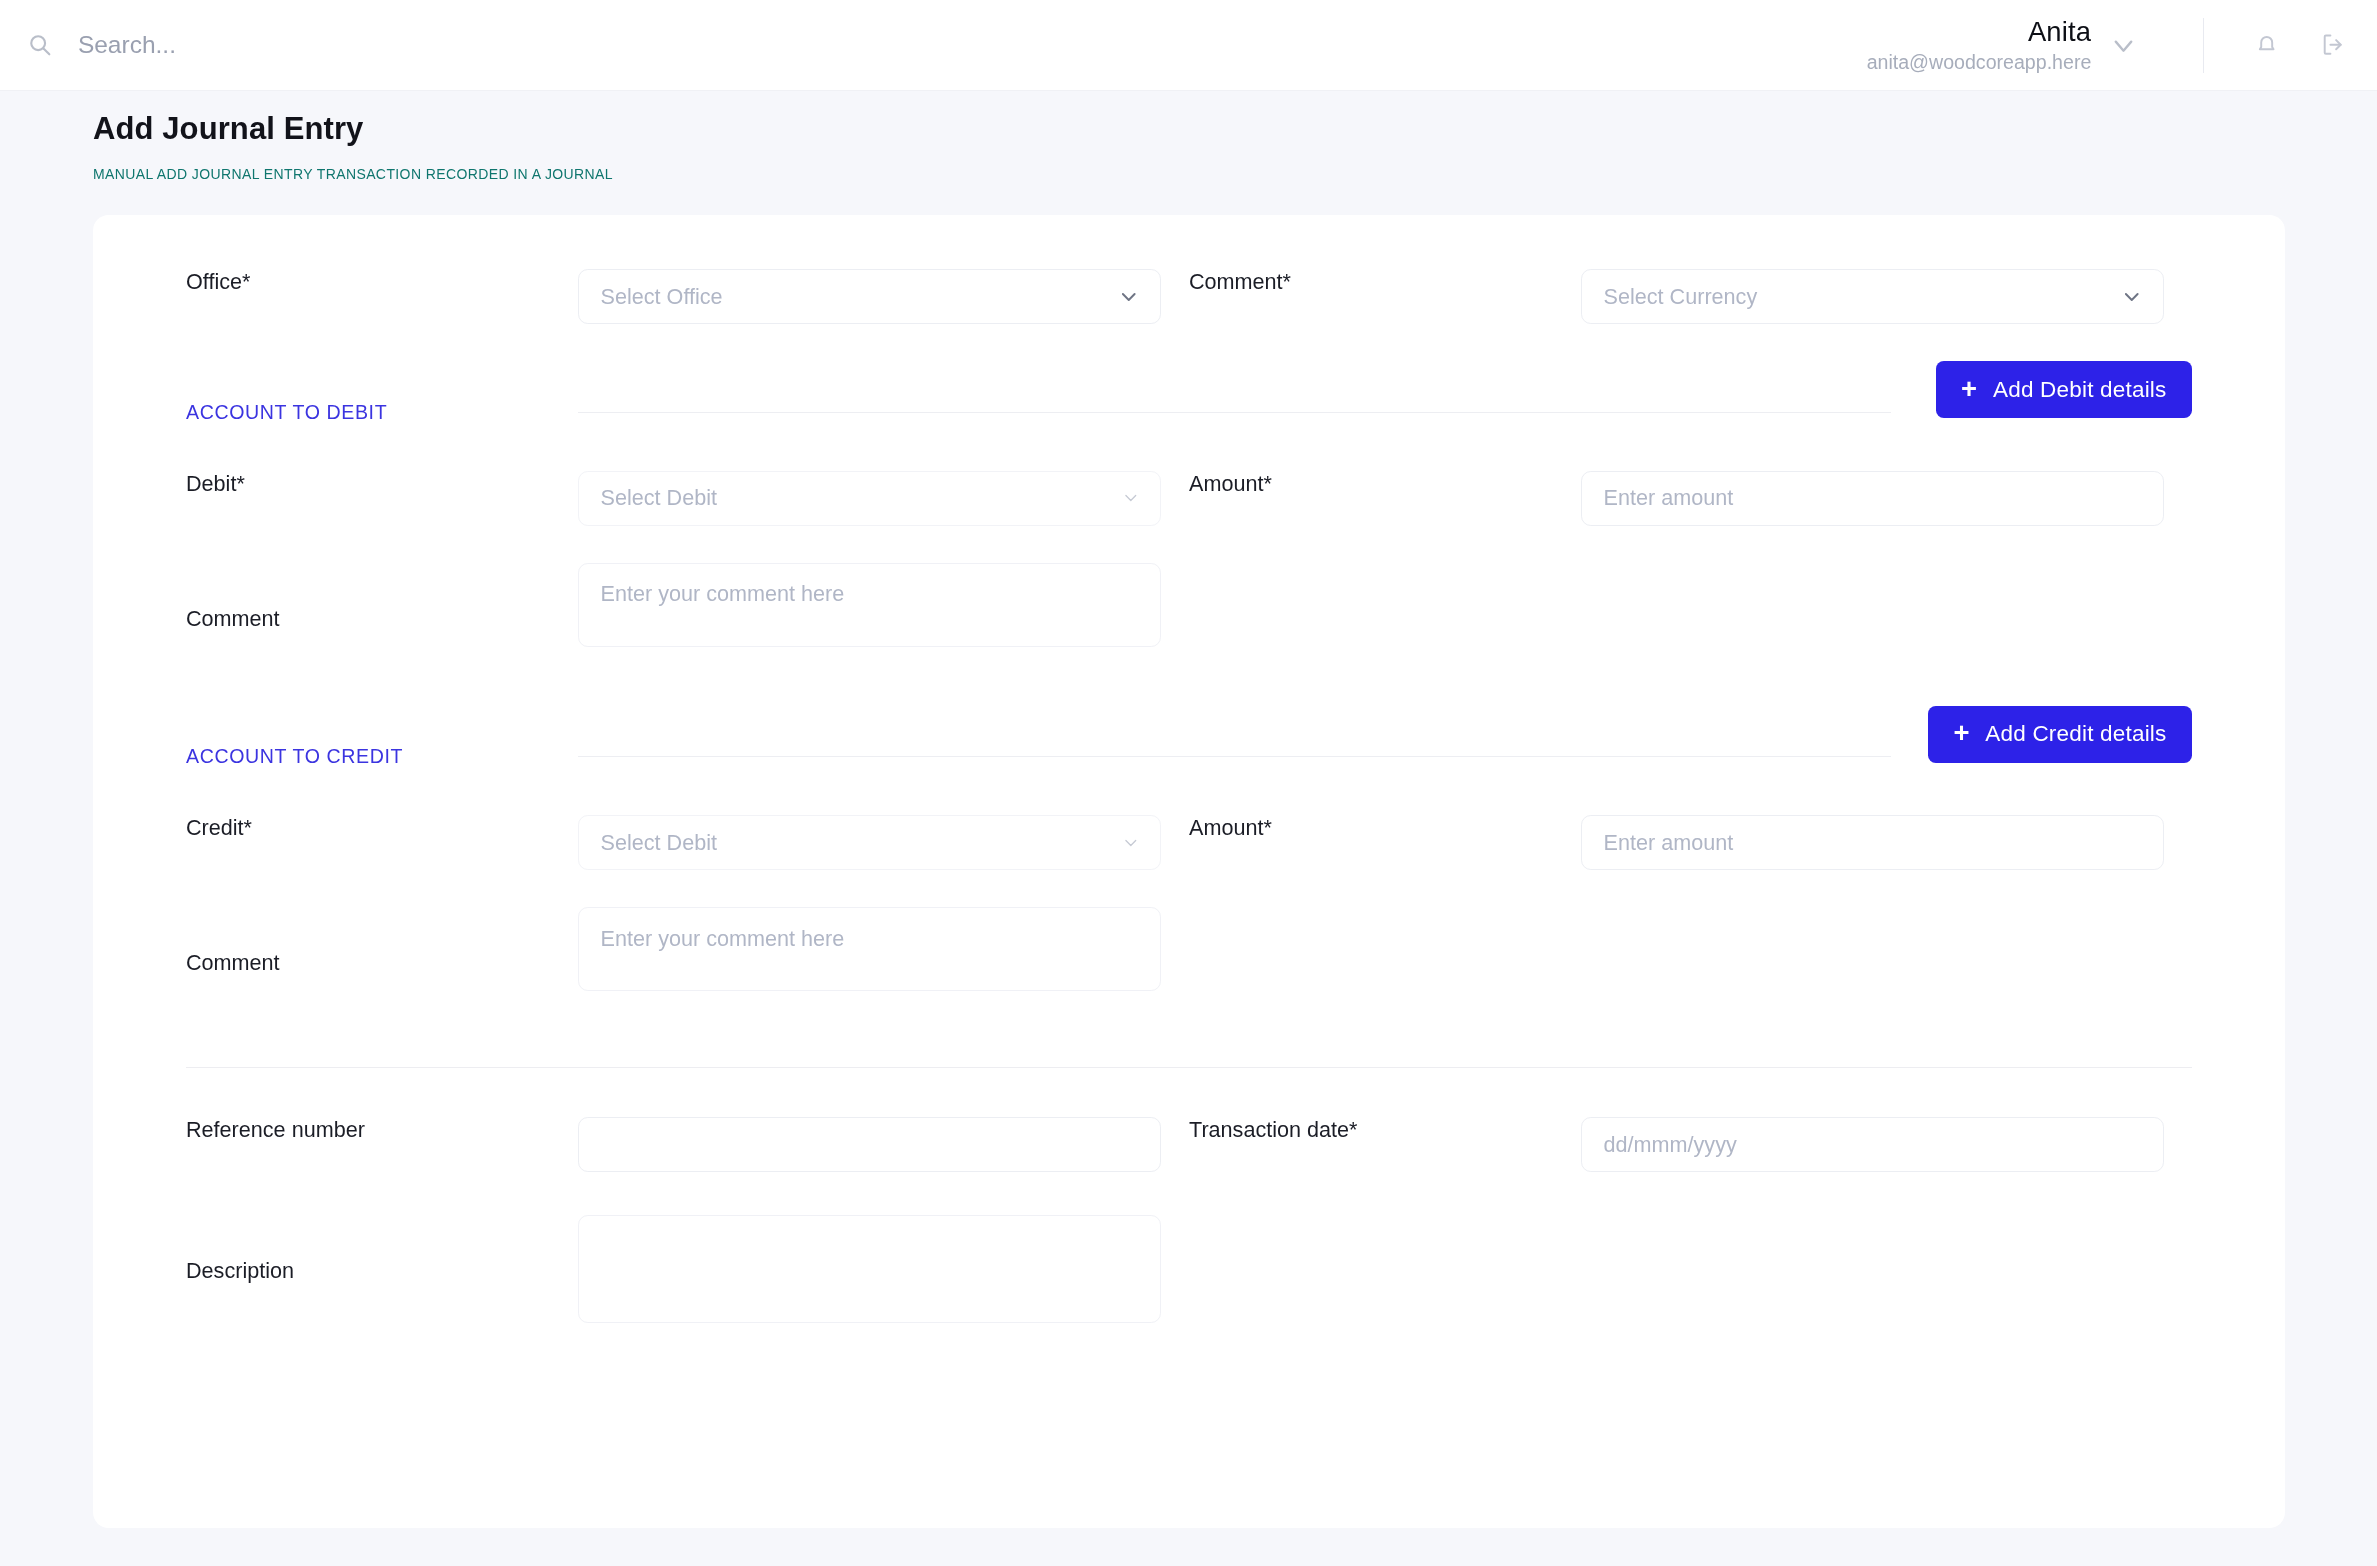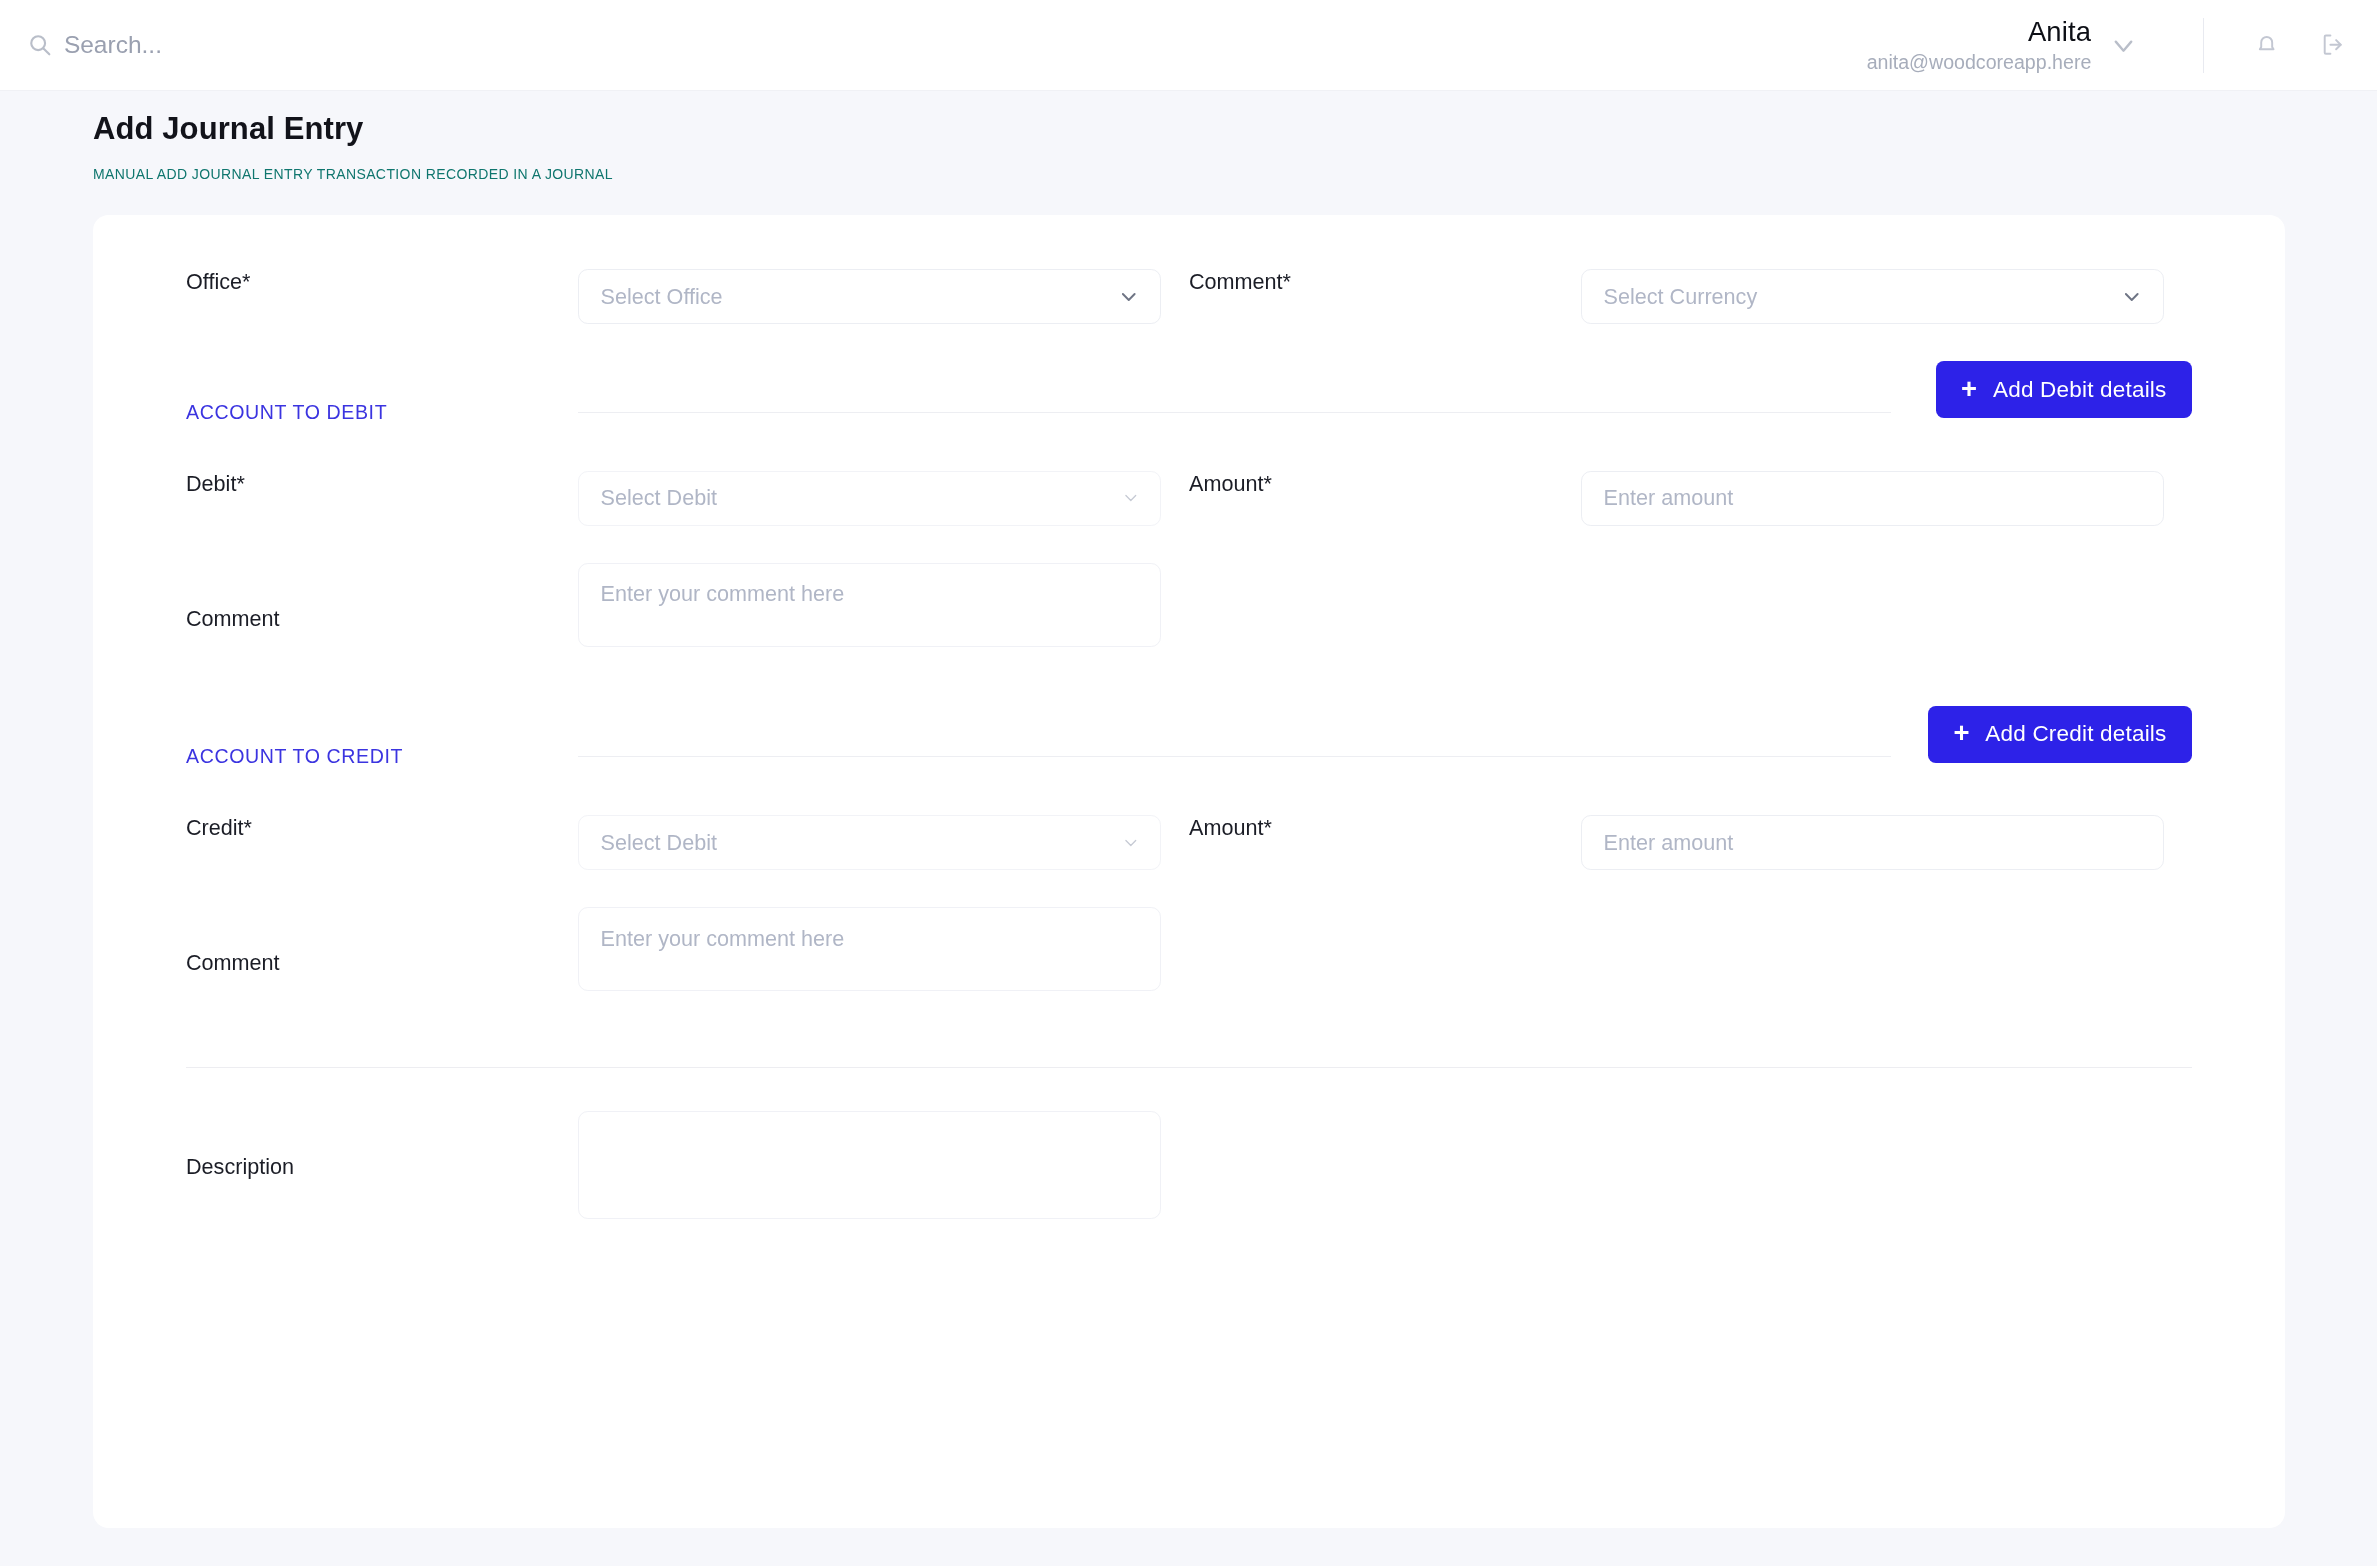--- a/index.html
+++ b/index.html
@@ -17,21 +17,21 @@
     position: relative;
     height: 91px;
     background: #ffffff;
     display: flex;
     align-items: center;
     border-bottom: 1px solid #f0f1f5;
   }
   .search-wrap {
     display: flex;
     align-items: center;
-    gap: 11px;
+    gap: 25px;
     padding-left: 27.4px;
     flex: 1;
   }
   .search-icon svg { display: block; }
   .search-input {
     border: none;
     outline: none;
     font-family: "Liberation Sans", sans-serif;
     font-size: 24.5px;
     color: #3d4356;
@@ -377,20 +377,38 @@
         <div class="textarea">
           <span>Enter your comment here</span>
         </div>
       </div>
     </div>
     <div class="col"></div>
   </div>
 
   <div class="hr-full" style="margin-top:76px;"></div>
 
+  <div class="row" style="margin-top:49px;">
+    <div class="col">
+      <div class="lbl mid">Reference number</div>
+      <div class="ctl">
+        <div class="field">
+          <span></span>
+        </div>
+      </div>
+    </div>
+    <div class="col">
+      <div class="lbl mid">Transaction date*</div>
+      <div class="ctl">
+        <div class="field">
+          <span>dd/mmm/yyyy</span>
+        </div>
+      </div>
+    </div>
+  </div>
 
   <div class="row" style="margin-top:43px;">
     <div class="col top">
       <div class="lbl" style="padding-top:43px;">Description</div>
       <div class="ctl">
         <div class="textarea tall">
           <span></span>
         </div>
       </div>
     </div>

